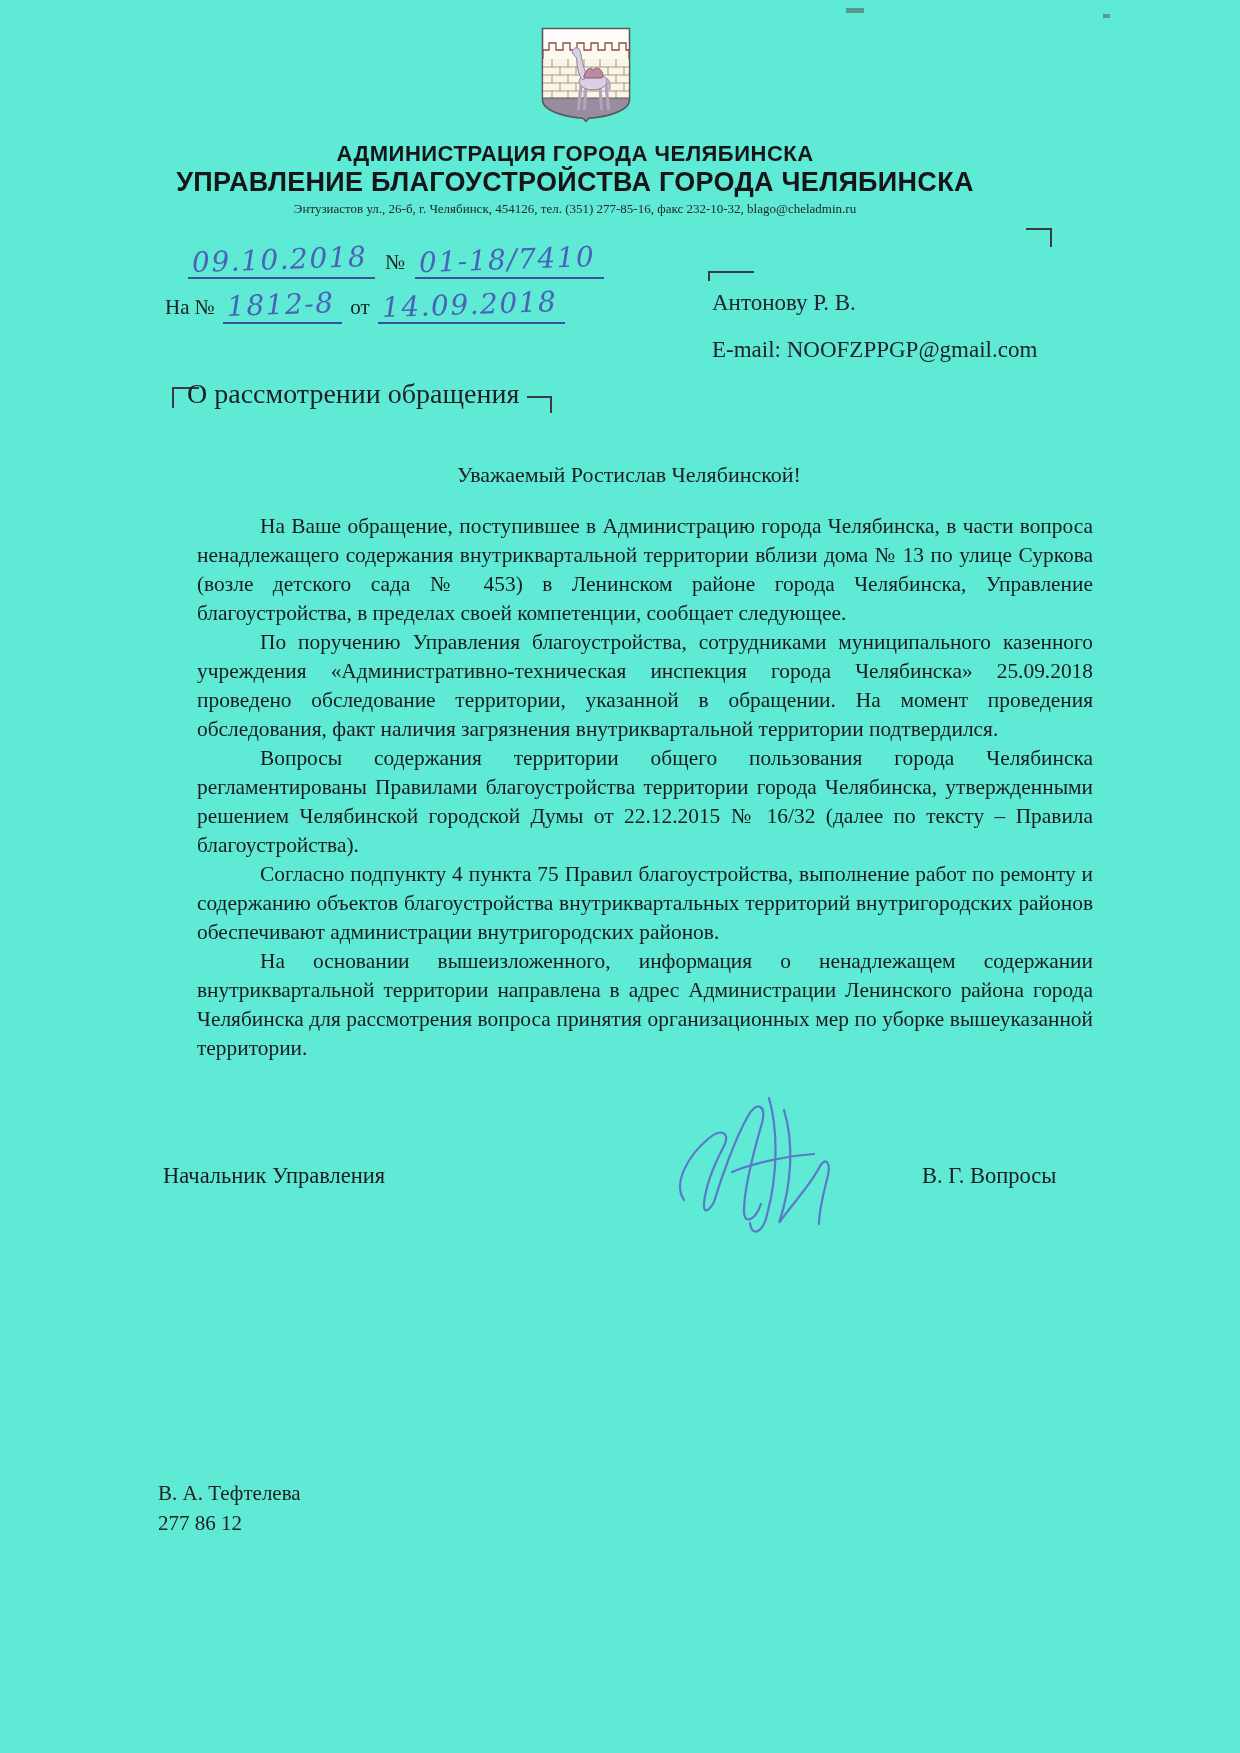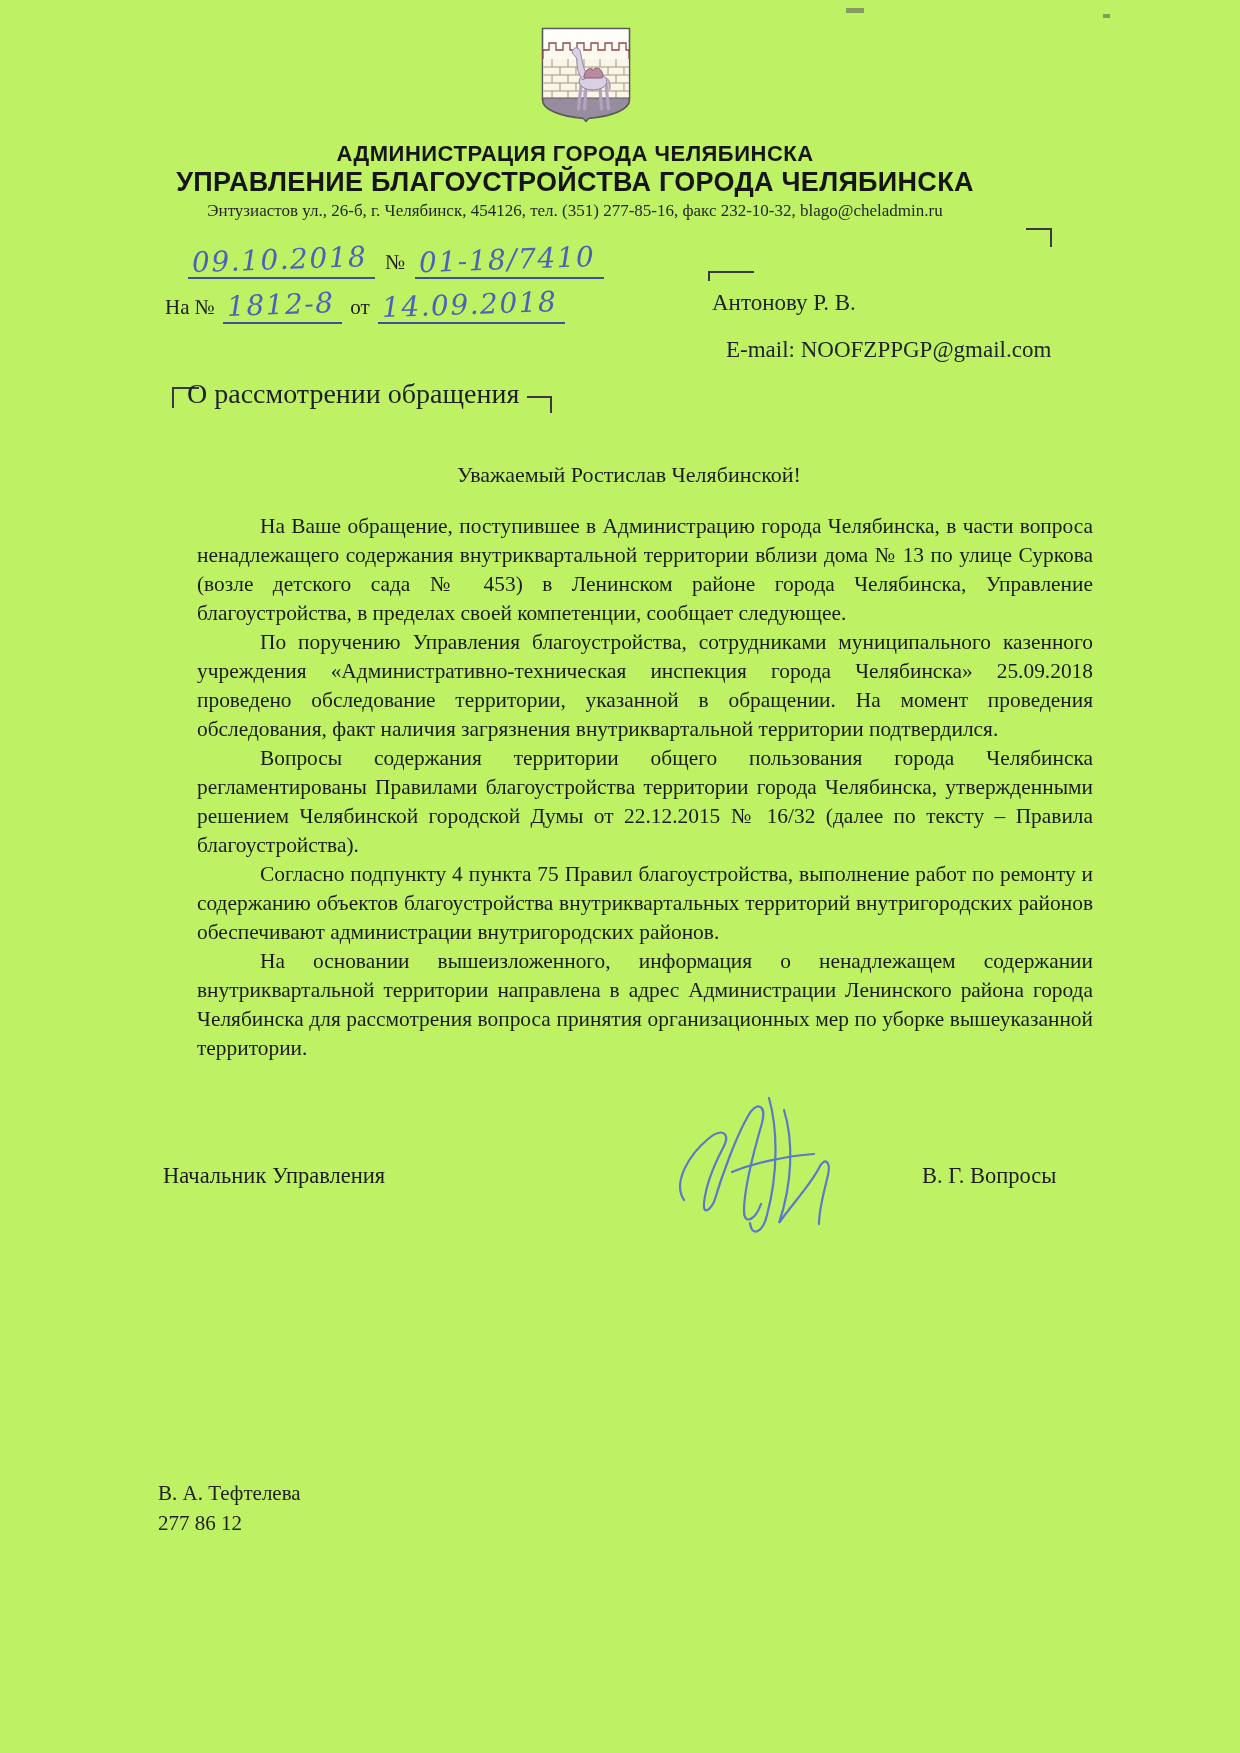--- a/index.html
+++ b/index.html
@@ -1,59 +1,59 @@
 <!DOCTYPE html>
 <html><head>
 <meta charset="utf-8">
 <style>
   * { margin:0; padding:0; box-sizing:border-box; }
   html,body { background:#e8e8e8; }
   .page {
     position:relative;
     width:1240px; height:1753px;
     margin:0 auto;
-    background:#bef264;
+    background:#5eead4;
     color:#1d1d20;
     font-family:"Liberation Serif", serif;
     overflow:hidden;
   }
   
   .emblem { position:absolute; left:540px; top:26px; }
   .org1 {
     position:absolute; left:80px; top:141px; width:990px;
     text-align:center; font-family:"Liberation Sans", sans-serif;
     font-weight:bold; font-size:22px; letter-spacing:.5px; color:#161618;
   }
   .org2 {
     position:absolute; left:80px; top:167px; width:990px;
     text-align:center; font-family:"Liberation Sans", sans-serif;
     font-weight:bold; font-size:27px; letter-spacing:.3px; color:#161618;
   }
   .contact {
     position:absolute; left:80px; top:201px; width:990px;
-    text-align:center; font-size:17px; color:#26262a;
+    text-align:center; font-size:13px; color:#26262a;
   }
   
   .ref-line1 { position:absolute; left:188px; top:243px; display:flex; align-items:flex-end; gap:10px; }
   .ref-line2 { position:absolute; left:165px; top:288px; display:flex; align-items:flex-end; gap:8px; }
   .hw {
     font-family:"DejaVu Serif", serif;
     font-style:italic;
     color:#4a63b8;
     font-size:28px;
     letter-spacing:1.5px;
     transform:rotate(-2deg);
     display:inline-block;
     padding:0 8px 1px 4px;
   }
   .hw-u { border-bottom:2px solid #3f4f9a; display:inline-block; }
   .printed-label { font-size:21px; color:#222; padding-bottom:4px; }
   
   .recipient-name { position:absolute; left:712px; top:290px; font-size:23px; color:#20242c; }
-  .recipient-email { position:absolute; left:712px; top:337px; font-size:23px; color:#20242c;margin-left:14px; }
+  .recipient-email { position:absolute; left:712px; top:337px; font-size:23px; color:#20242c; }
   
   .mark { position:absolute; }
   .mark-tl { border-top:2px solid #3a3a46; border-left:2px solid #3a3a46; }
   .mark-tr { border-top:2px solid #3a3a46; border-right:2px solid #3a3a46; }
   .m-rec  { left:708px; top:271px; width:46px; height:10px; }
   .m-tr1  { left:1026px; top:228px; width:26px; height:19px; }
   .m-sub-l{ left:172px; top:387px; width:27px; height:21px; }
   .m-sub-r{ left:527px; top:396px; width:25px; height:17px; }
   
   .subject { position:absolute; left:187px; top:378px; font-size:28px; color:#1e2026; }

